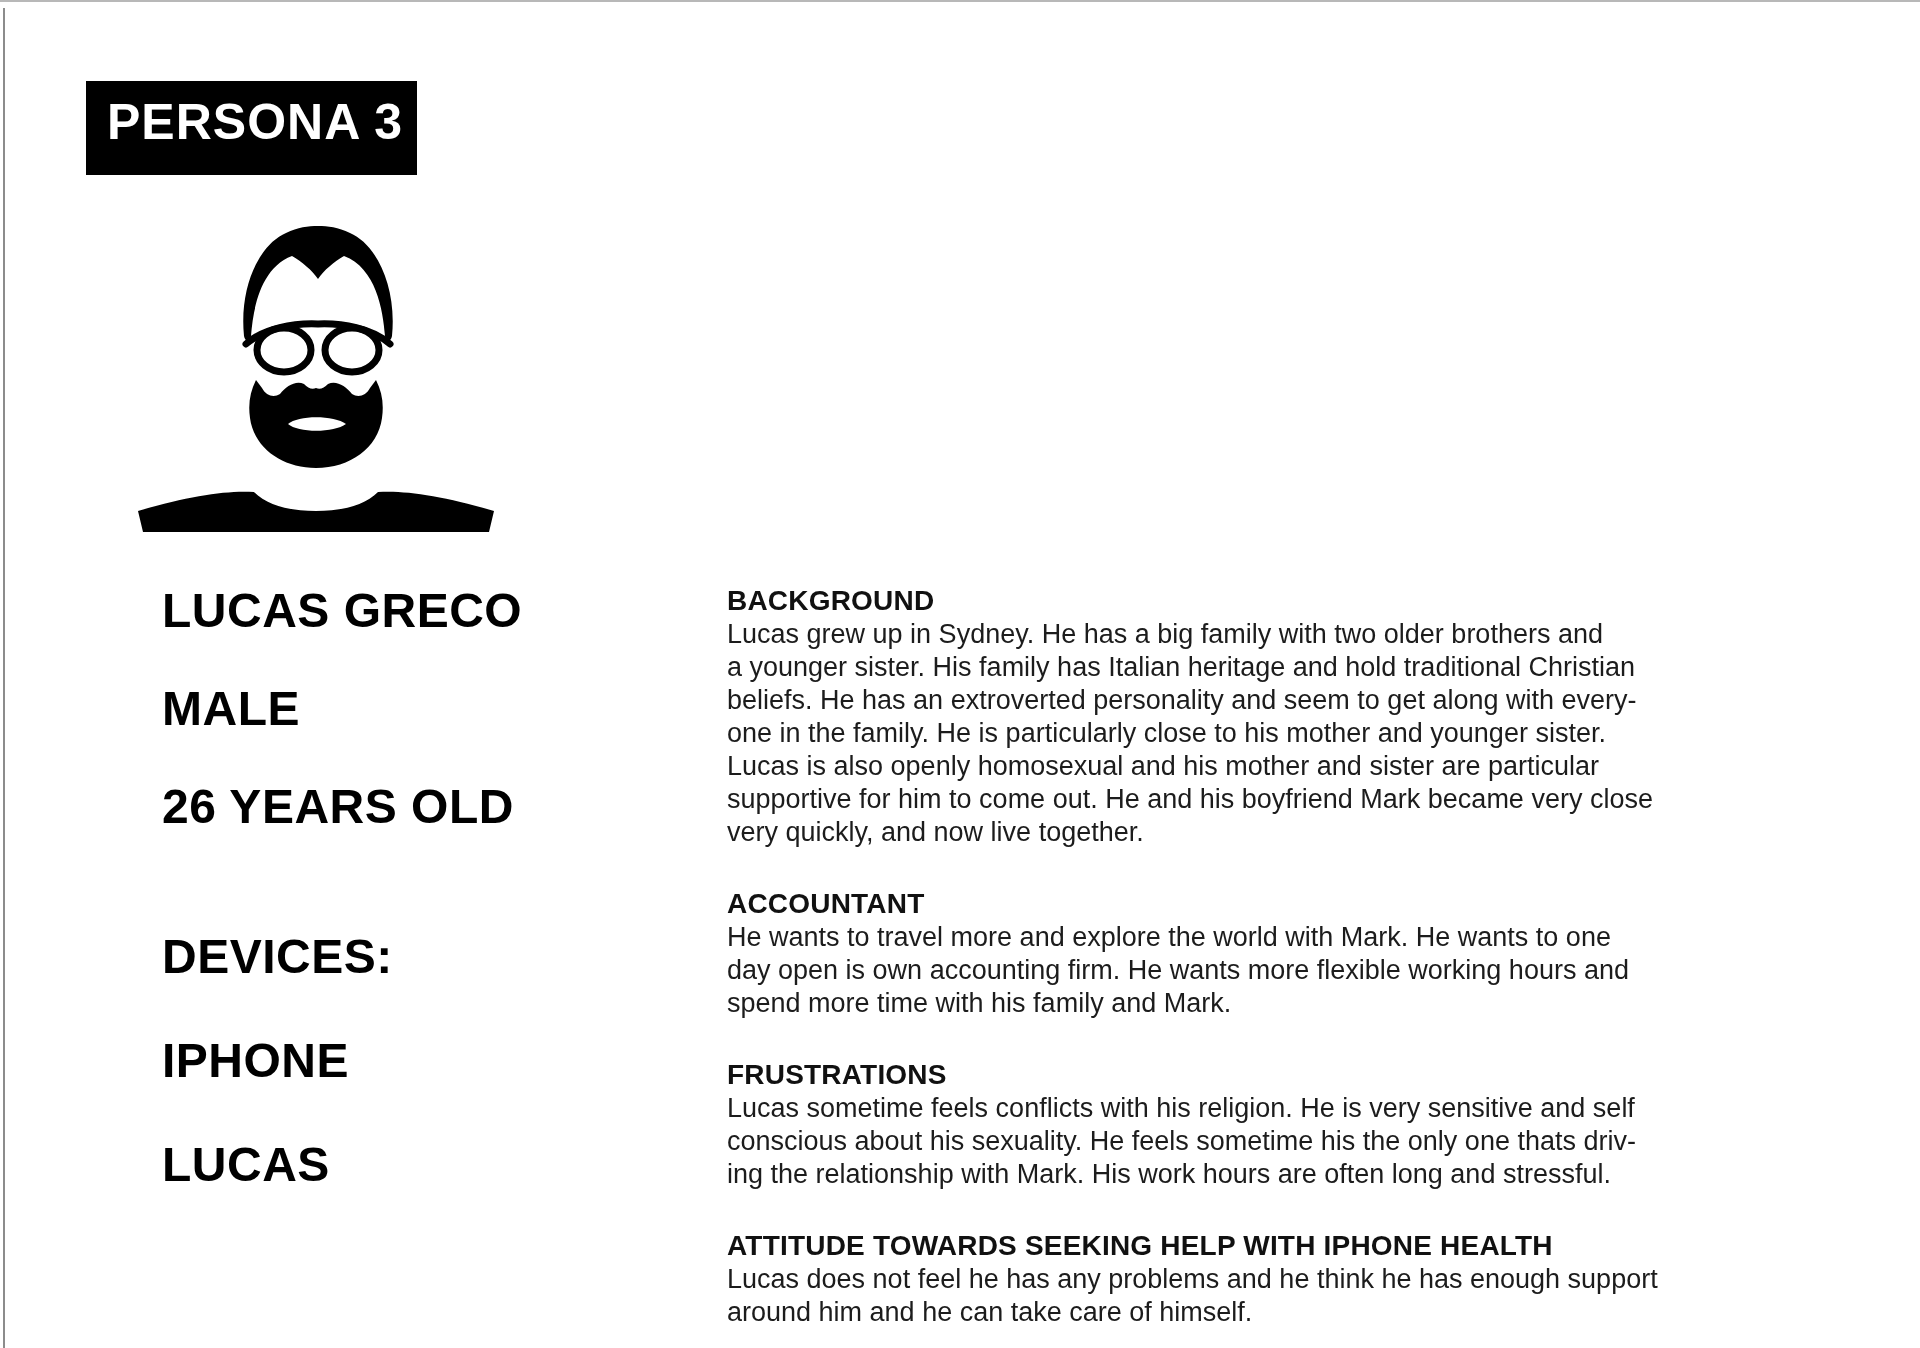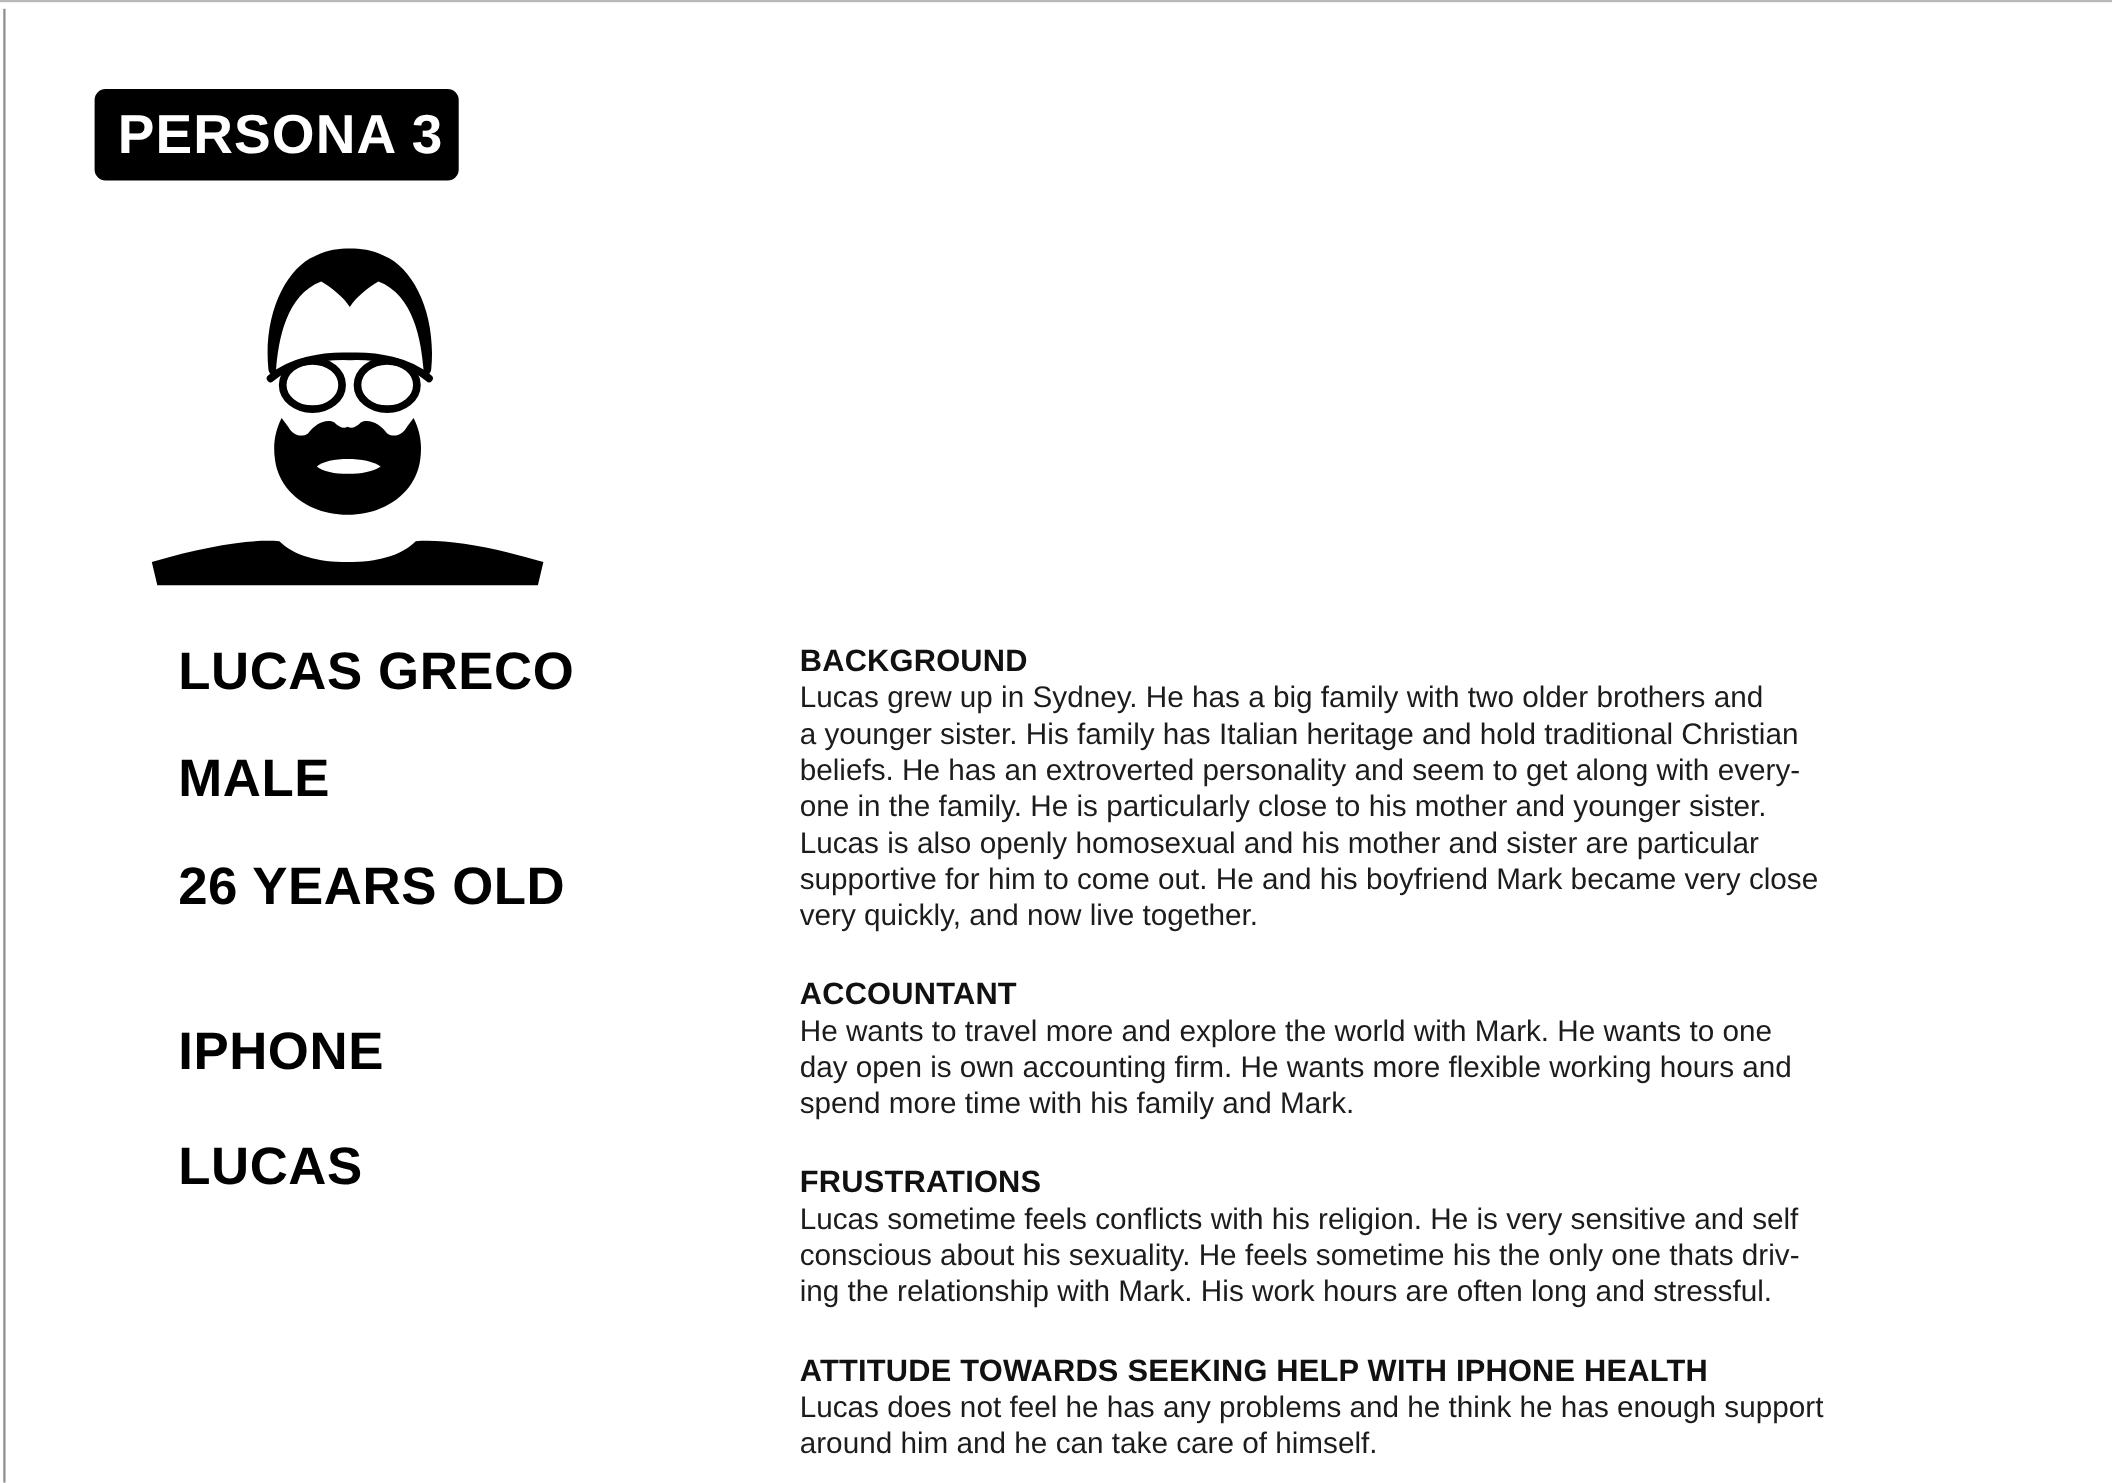--- a/index.html
+++ b/index.html
@@ -14,30 +14,29 @@
   .page-top-border {
     position: absolute; left: 0; top: 0;
     width: 1920px; height: 2px; background: #b8b8b8;
   }
   .page-left-border {
     position: absolute; left: 3px; top: 8px;
     width: 2px; height: 1340px; background: #8c8c8c;
   }
   .persona-label-box {
     position: absolute; left: 86px; top: 81px;
-    width: 331px; height: 83px;
+    width: 331px; height: 94px;
     background: #000000;
     color: #ffffff;
     font-size: 50px; font-weight: bold;
     line-height: 83px;
     padding-left: 21px;
     box-sizing: border-box;
     letter-spacing: 1px;
     white-space: nowrap;
-    border-radius: 10px;
   }
   .avatar {
     position: absolute; left: 136px; top: 224px;
     width: 360px; height: 310px;
   }
   .profile-col {
     position: absolute; left: 162px; top: 585px;
     width: 430px;
   }
   .profile-item {
@@ -118,20 +117,21 @@
            C 207 287 229 281 242 268
            C 268 266 308 272 358 287
            L 353 308 L 7 308 Z"></path>
 </svg>
 
 <div class="profile-col">
   <div class="profile-item">LUCAS GRECO</div>
   <div class="profile-item">MALE</div>
   <div class="profile-item">26 YEARS OLD</div>
   <div class="profile-item devices">
+    <span class="dev-line">DEVICES:</span>
     <span class="dev-line">IPHONE</span>
     <span class="dev-line">LUCAS</span>
   </div>
 </div>
 
 <div class="sections-col">
   <div class="section">
     <h2 class="section-heading">BACKGROUND</h2>
     <p class="section-body">Lucas grew up in Sydney. He has a big family with two older brothers and
 a younger sister. His family has Italian heritage and hold traditional Christian

